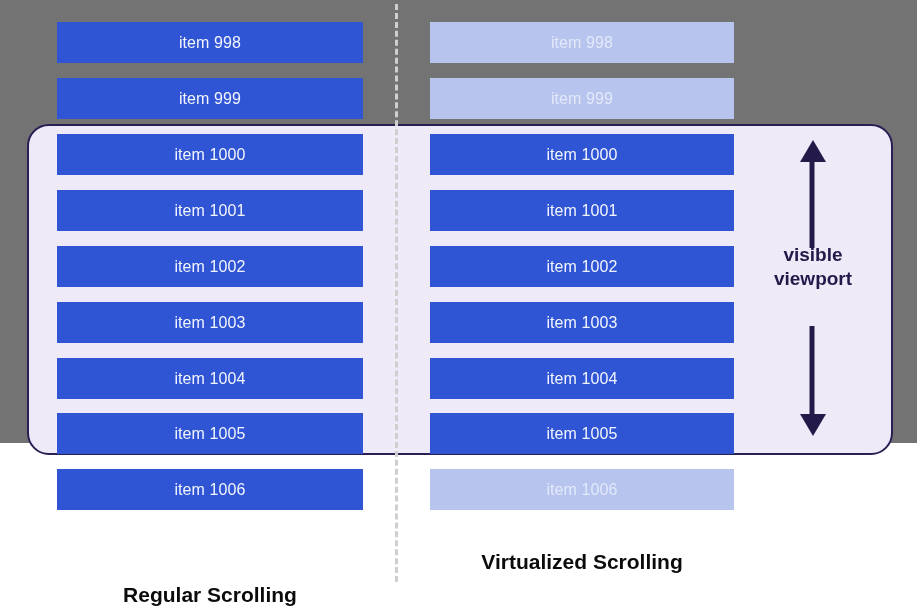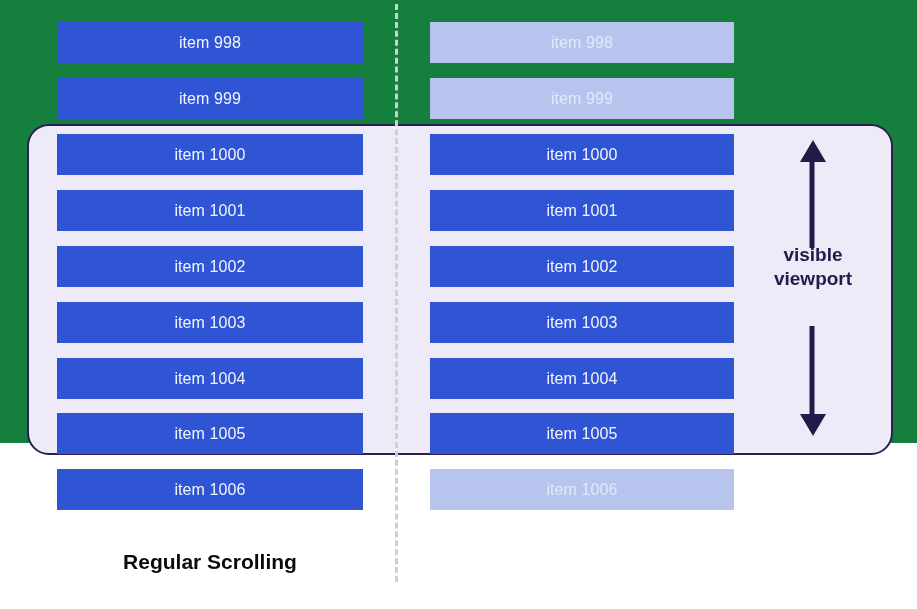--- a/index.html
+++ b/index.html
@@ -10,21 +10,21 @@
     width: 917px;
     height: 609px;
     background: #ffffff;
     font-family: "Liberation Sans", sans-serif;
     overflow: hidden;
   }
   #stage {
     position: relative;
     width: 917px;
     height: 443px;
-    background: #15803d;
+    background: #737373;
   }
 
   
   .viewport-box {
     position: absolute;
     left: 27px;
     top: 124px;
     width: 866px;
     height: 331px;
     box-sizing: border-box;
@@ -104,21 +104,21 @@
   
   .caption {
     position: absolute;
     top: 550px;
     font-size: 21px;
     font-weight: bold;
     color: #0b0b0b;
     text-align: center;
     z-index: 6;
   }
-  .caption-left  { left: 57px;  width: 306px; }
+  .caption-left  { left: 57px;  width: 306px; margin-top: 33px; }
   .caption-right { left: 430px; width: 304px; }
 </style>
 </head>
 <body>
 
 <div id="stage">
 
   <div class="viewport-box"></div>
 
   <div class="divider"></div>
@@ -155,14 +155,15 @@
         <polygon points="18,298 31,276 5,276"></polygon>
       </g>
     </svg>
   </div>
 
   <div class="viewport-label">visible
 viewport</div>
 
   <div class="caption caption-left">Regular Scrolling</div>
 
+  <div class="caption caption-right">Virtualized Scrolling</div>
 
 </div>
 
 </body></html>

